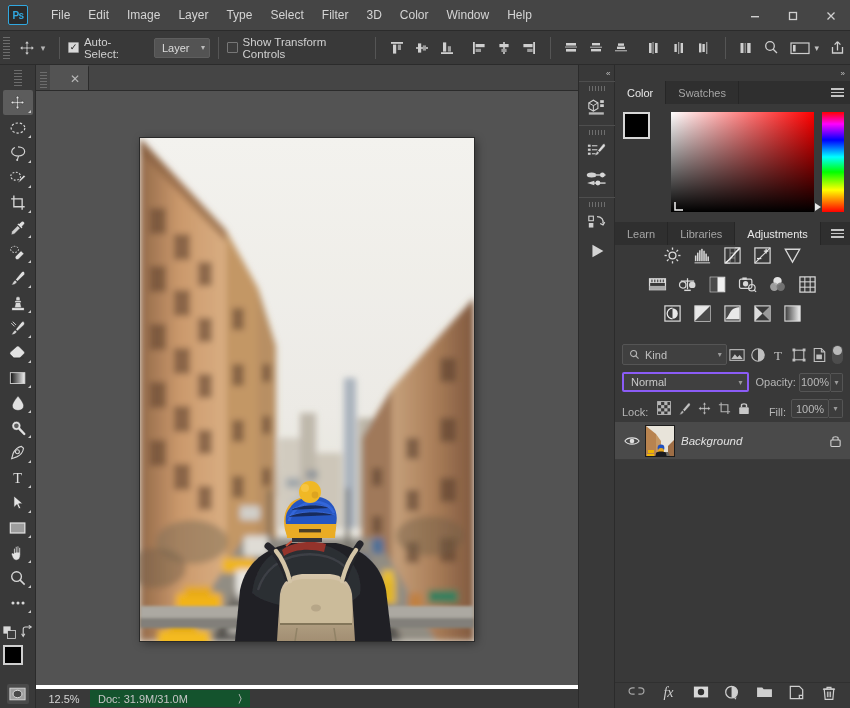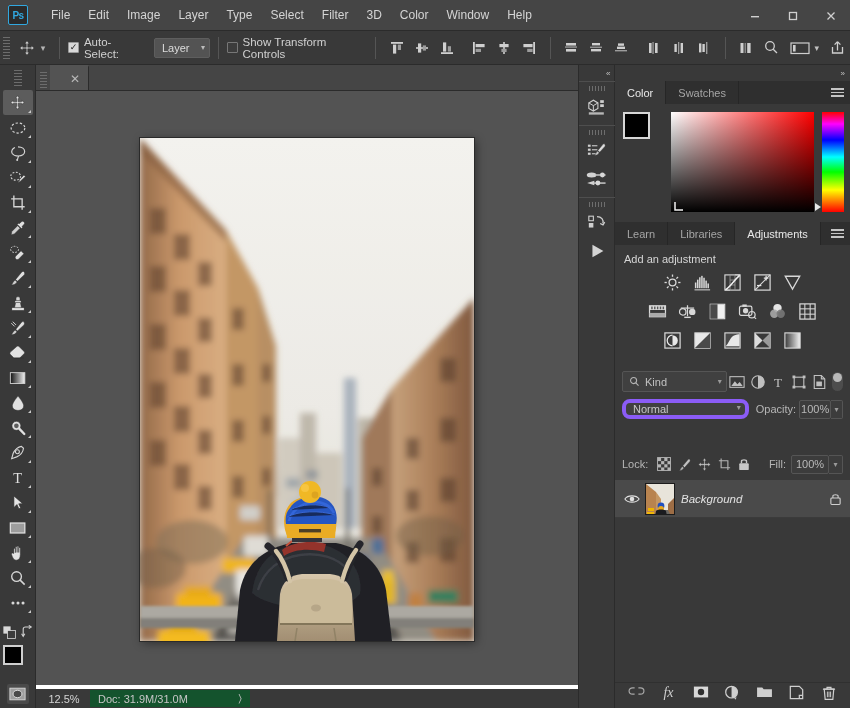--- a/index.html
+++ b/index.html
@@ -181,32 +181,32 @@
   .kind-sel{
     width:107px;height:21px;background:#404040;border:1px solid #555;border-radius:2px;
     display:flex;align-items:center;padding:0 4px 0 6px; font-size:11px; color:#c0c0c0; gap:5px;
   }
   .kind-sel .cav{ margin-left:auto; color:#9a9a9a; font-size:8px;}
   .filt-ico{ width:21px;height:21px; display:flex;align-items:center;justify-content:center; }
   .toggle-pill{ width:11px;height:19px; background:#4d4d4d; border-radius:6px; margin-left:3px; position:relative; }
   .toggle-pill::after{ content:''; position:absolute; top:1px; left:1px; width:9px;height:9px;border-radius:50%;background:#b9b9b9;}
   .lc-row2{ display:flex; align-items:center; height:24px; margin-top:4px; }
   .blend-sel{
-    width:148px;height:20px;background:#404040;border:4px solid #8b5cf6;border-radius:8px;
-    display:flex;align-items:flex-start;padding:0 4px 0 7px; font-size:11px; color:#c8c8c8;
+    width:148px;height:20px;background:#404040;border:2px solid #8b5cf6;border-radius:2px;
+    display:flex;align-items:center;padding:0 4px 0 7px; font-size:11px; color:#c8c8c8;
   }
   .blend-sel .cav{ margin-left:auto; color:#9a9a9a; font-size:8px; }
   .op-label{ margin-left:7px; font-size:11px; color:#b6b6b6; }
   .num-field{
     width:38px;height:19px;background:#3c3c3c;border:1px solid #555;border-radius:2px;
     display:flex;align-items:center;justify-content:center;font-size:11px;color:#b9b9b9;margin-left:3px;
   }
   .num-caret{ width:14px;height:19px;background:#3c3c3c;border:1px solid #555;border-left:none;border-radius:0 2px 2px 0;
     display:flex;align-items:center;justify-content:center;color:#9a9a9a;font-size:8px;}
-  .lc-row3{ display:flex; align-items:center; height:24px;margin-top:31px; }
+  .lc-row3{ display:flex; align-items:flex-end; height:24px; }
   .lock-label{ font-size:11px;color:#b6b6b6; margin-right:6px;}
   .lock-ico{ width:20px;height:20px;display:flex;align-items:center;justify-content:center;}
   .layerlist{ flex:1 1 auto; background:#393939; padding-top:4px; min-height:0; }
   .layerrow{
     height:38px; background:#4a4a4a; display:flex; align-items:center; padding:0 8px 0 6px;
     border-bottom:1px solid #3b3b3b;
   }
   .eye{ width:22px;height:22px;display:flex;align-items:center;justify-content:center;}
   .lthumb{ width:30px;height:32px; border:1px solid #1c1c1c; margin:0 6px 0 2px; overflow:hidden; position:relative; background:#b98a5e;}
   .lname{ font-size:11.5px; font-style:italic; color:#e2e2e2; }
@@ -922,21 +922,20 @@
           <div class="ptab">Libraries</div>
           <div class="ptab active">Adjustments</div>
           <div class="pmenu">
             <div class="hamb">
                 <div></div>
                 <div></div>
                 <div></div>
               </div>
           </div>
         </div>
-        <div class="adj-title">Add an adjustment</div>
         <div class="adj-grid">
 
           <div class="adj-row">
             <div class="adj-ico">
               <svg width="19" height="19" viewBox="0 0 20 20">
                   <circle cx="10" cy="10" r="3.6" fill="none" stroke="#d8d8d8" stroke-width="1.4"></circle>
                   <g stroke="#d8d8d8" stroke-width="1.4">
                     <path d="M10 1.6 V4"></path>
                     <path d="M10 16 V18.4"></path>
                     <path d="M1.6 10 H4"></path>

